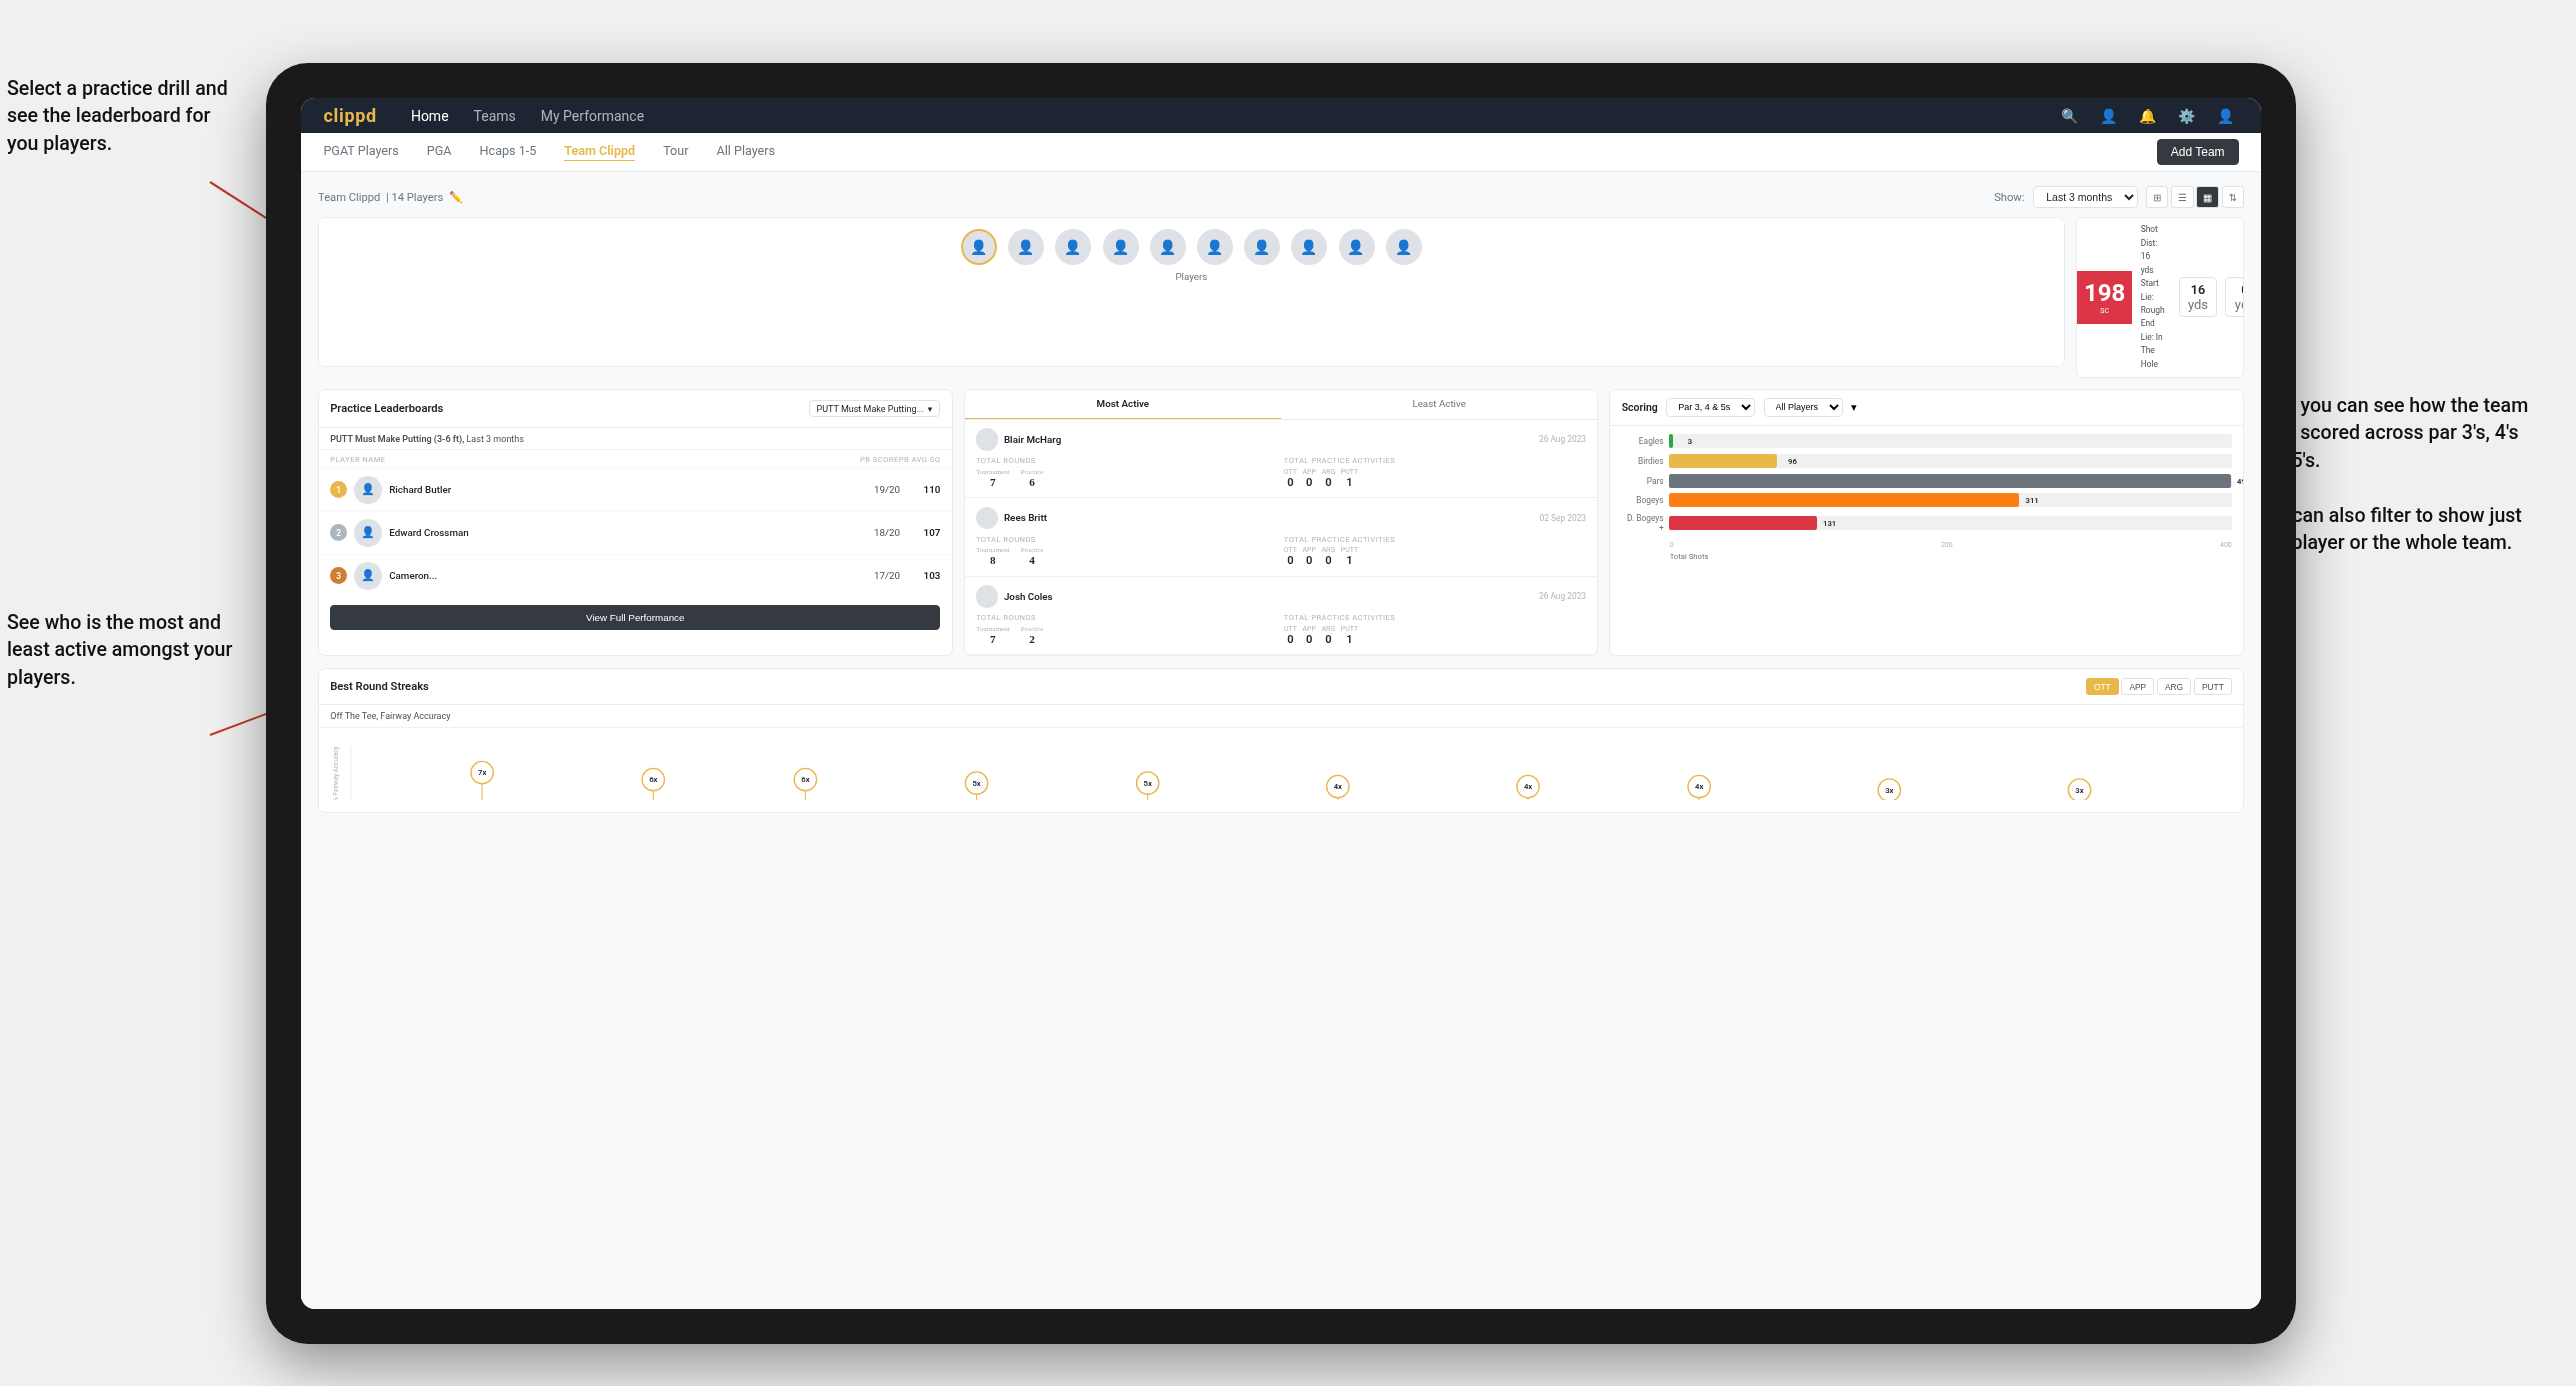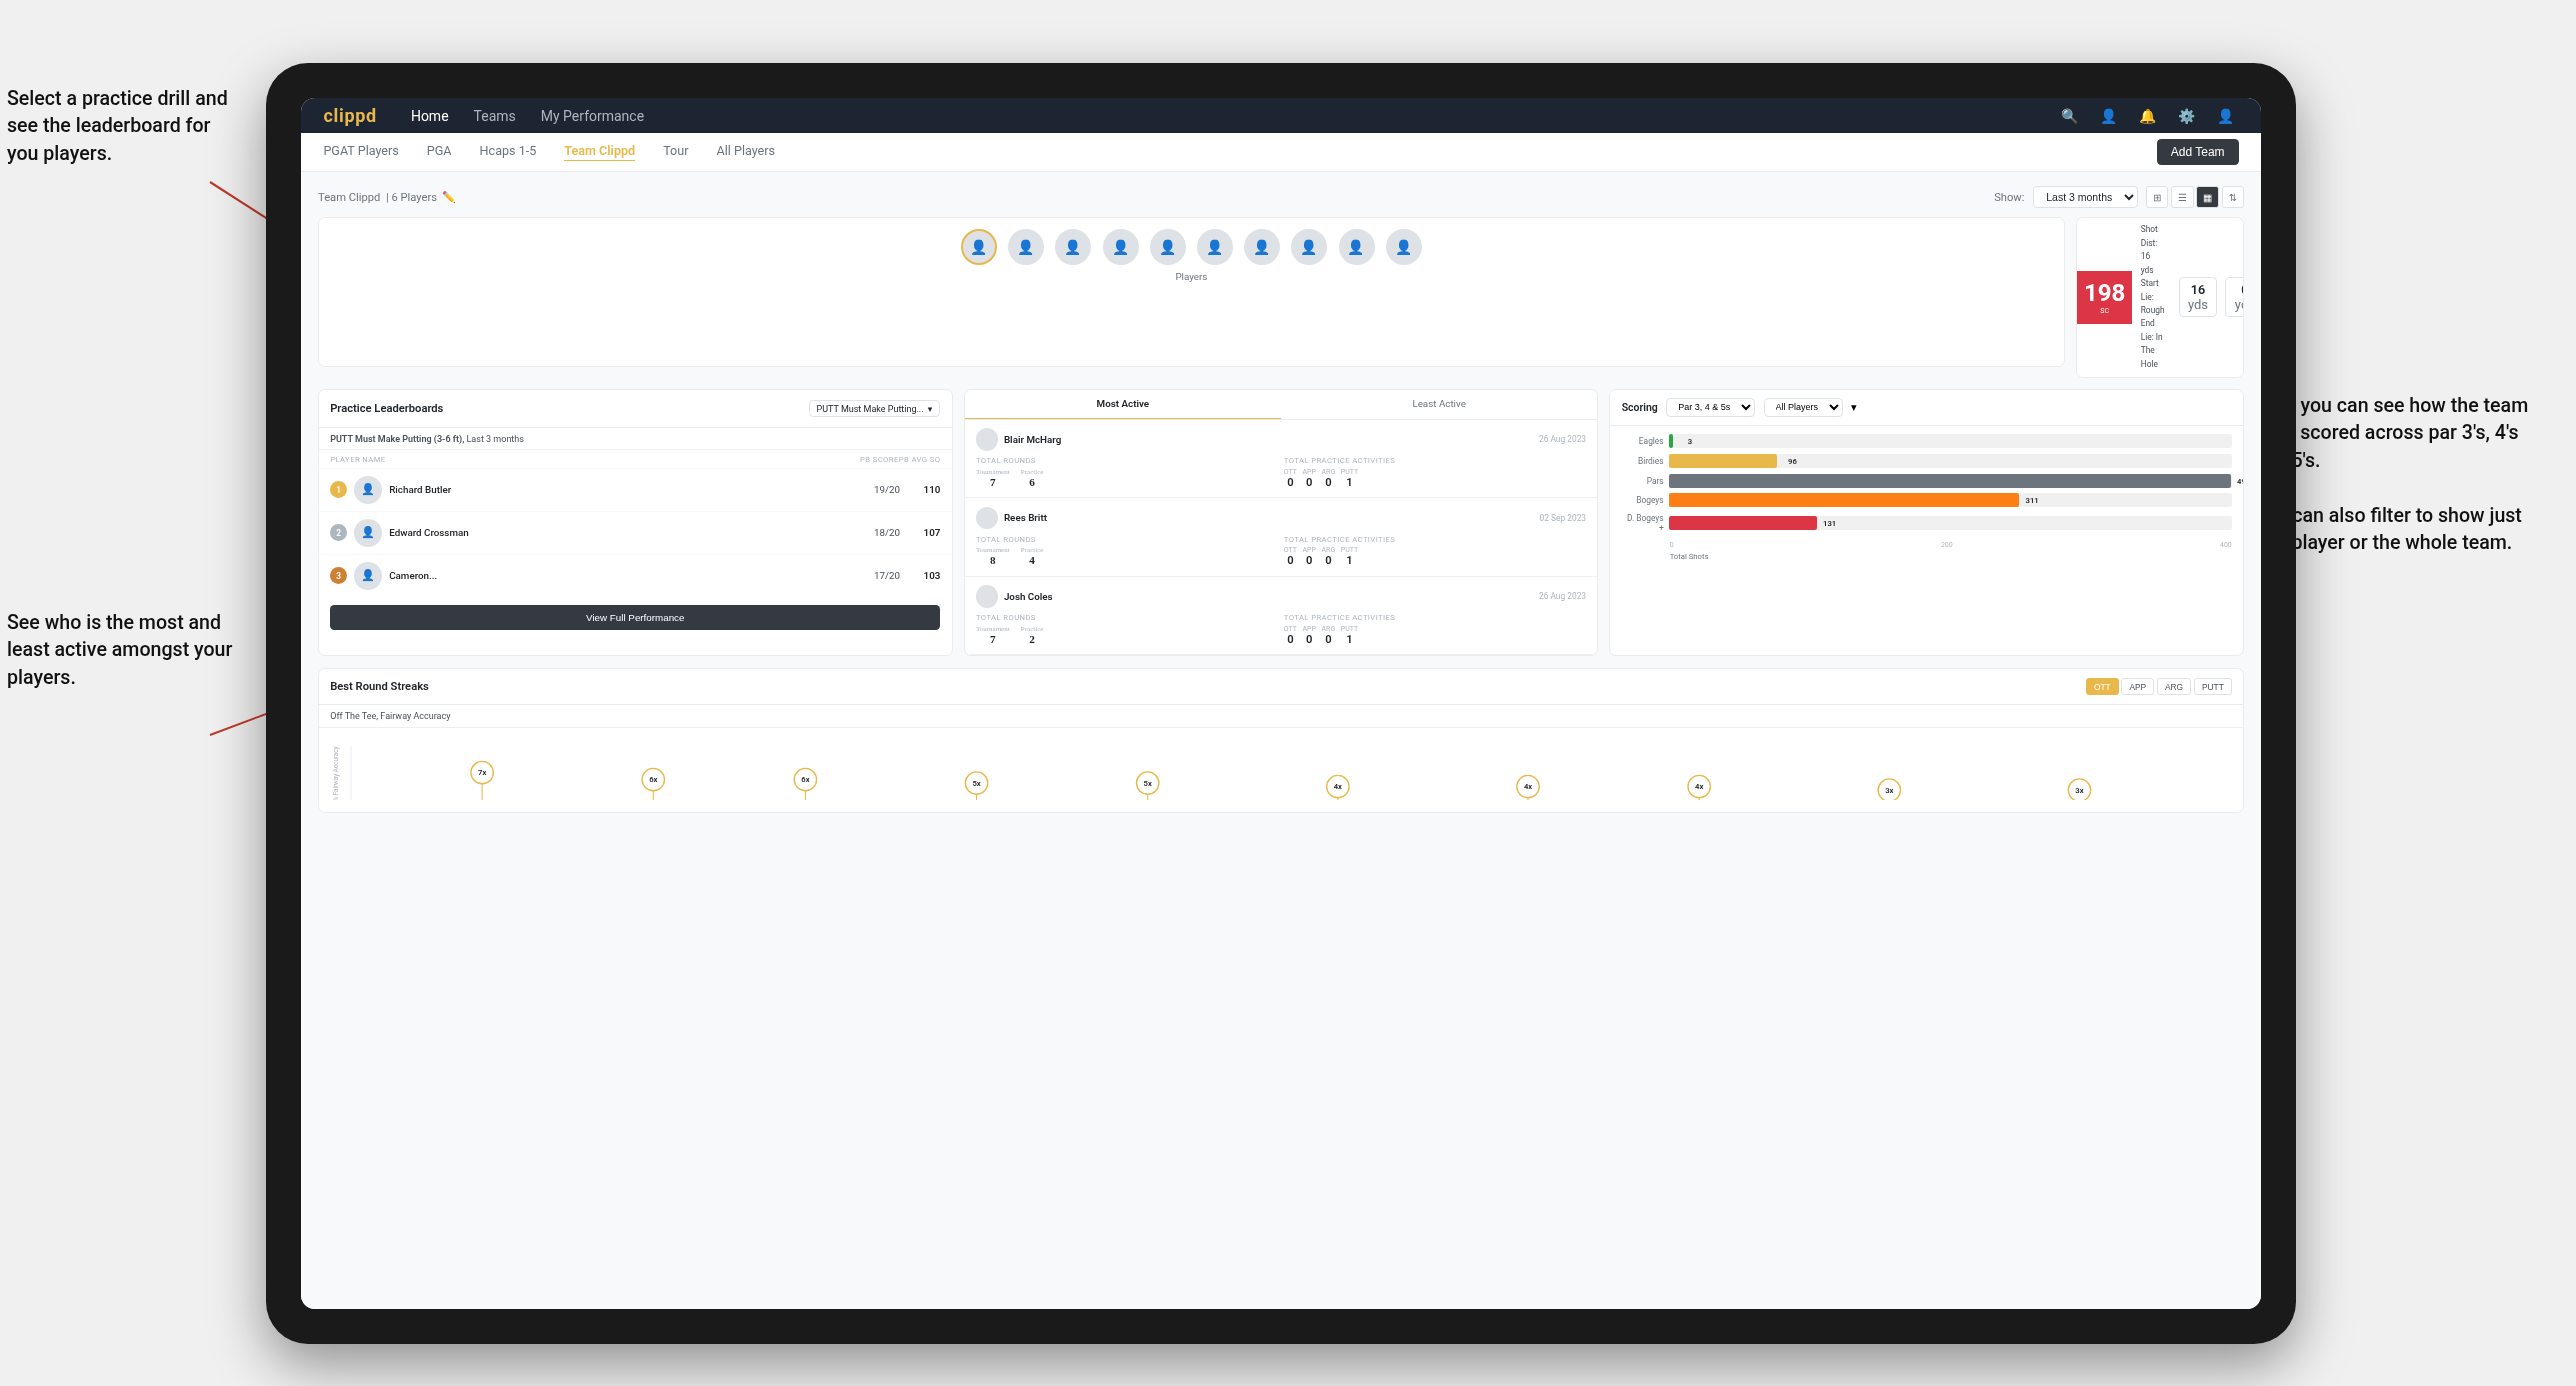--- a/index.html
+++ b/index.html
@@ -14,21 +14,21 @@
 
     
     .annotation {
       position: absolute;
       font-size: 19.6px;
       font-weight: 500;
       color: #111;
       line-height: 1.4;
       max-width: 238px;
     }
-    .annotation-left-top { top: 85px; left: 7px; }
+    .annotation-left-top { top: 75px; left: 7px; }
     .annotation-left-bottom { top: 609px; left: 7px; }
     .annotation-right { top: 392px; right: 28px; max-width: 294px; }
 
     
     .arrow-svg {
       position: absolute;
       pointer-events: none;
     }
 
     
@@ -758,21 +758,21 @@
       <span class="sub-nav-item">All Players</span>
       <div class="sub-nav-spacer"></div>
       <button class="add-team-btn">Add Team</button>
     </nav>
 
     <div class="main-content">
 
       <div class="team-header">
         <div class="team-title">
           <span>Team Clippd</span>
-          <span>| <span>6 Players</span></span>
+          <span>| <span>14 Players</span></span>
           <span class="edit-icon">✏️</span>
         </div>
         <div class="show-controls">
           <span>Show:</span>
           <select class="show-dropdown">
             <option>Last 3 months</option>
             <option>Last 6 months</option>
             <option>Last year</option>
           </select>
           <div class="view-icons">

